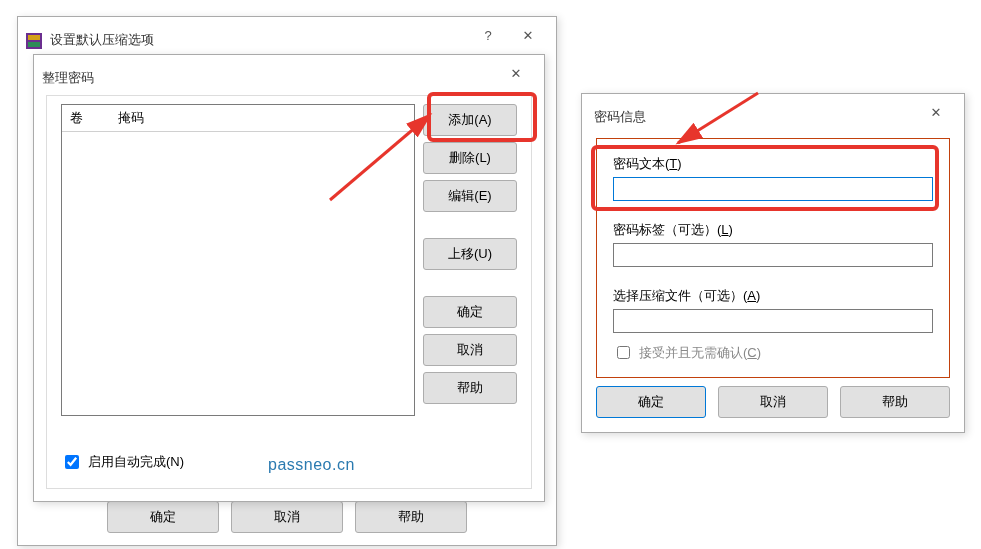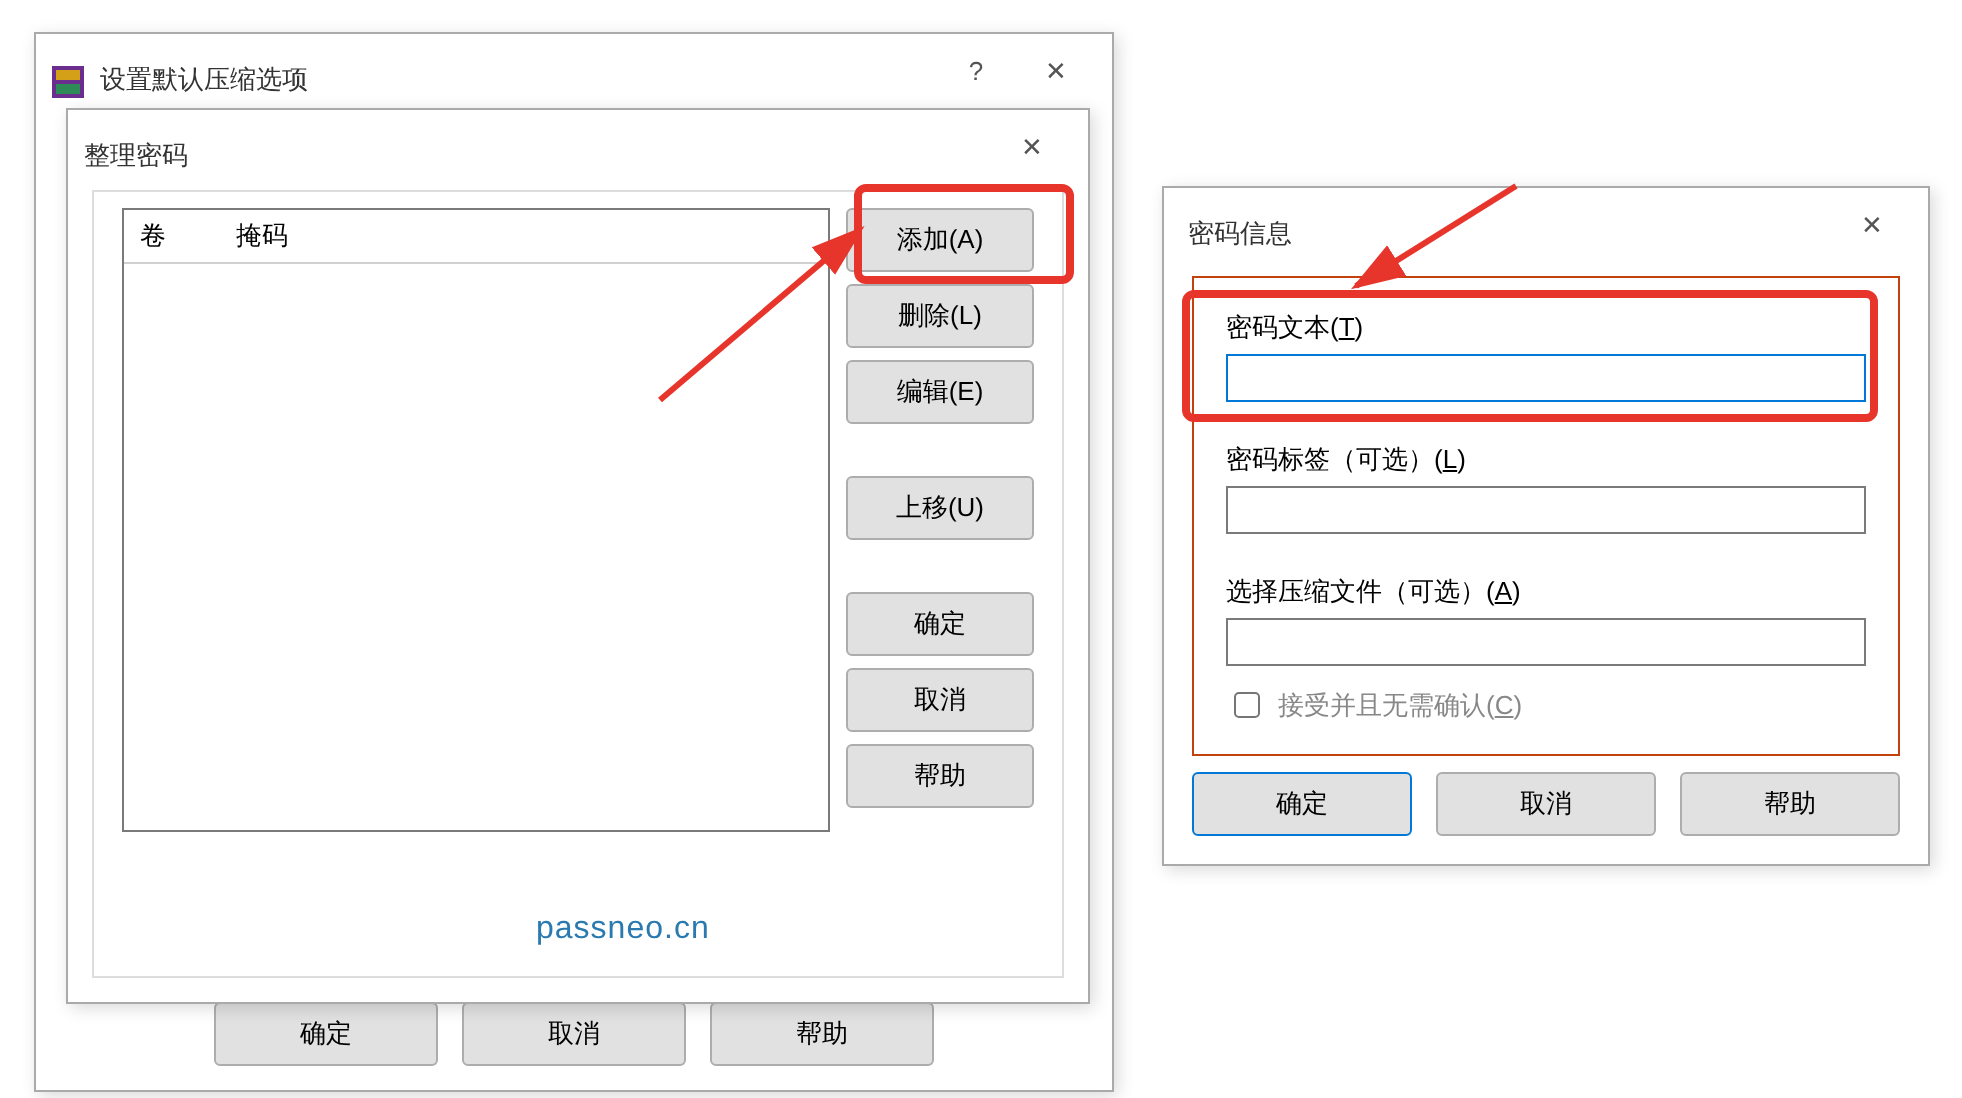--- a/index.html
+++ b/index.html
@@ -66,20 +66,24 @@
    <div class="winbtn" style="padding:6px 0">添加(A)</div>
    <div class="winbtn" style="padding:6px 0">删除(L)</div>
    <div class="winbtn" style="padding:6px 0">编辑(E)</div>
    <div class="gap"></div>
    <div class="winbtn" style="padding:6px 0">上移(U)</div>
    <div class="gap"></div>
    <div class="winbtn" style="padding:6px 0">确定</div>
    <div class="winbtn" style="padding:6px 0">取消</div>
    <div class="winbtn" style="padding:6px 0">帮助</div>
   </div>
+  <div class="cbrow">
+   <input type="checkbox" checked="" style="">
+   <span>启用自动完成(N)</span>
+  </div>
  </div>
 </div>
 
 <div class="dialog" style="left:581px;top:93px;width:382px;height:338px">
  <div class="titlebar">
   <span style="padding-left:4px">密码信息</span>
   <span class="spacer"></span>
   <span class="btn">✕</span>
  </div>
  <div style="position:absolute;left:14px;right:14px;top:44px;bottom:54px;border:1px solid #c2410c;padding:16px 16px">

